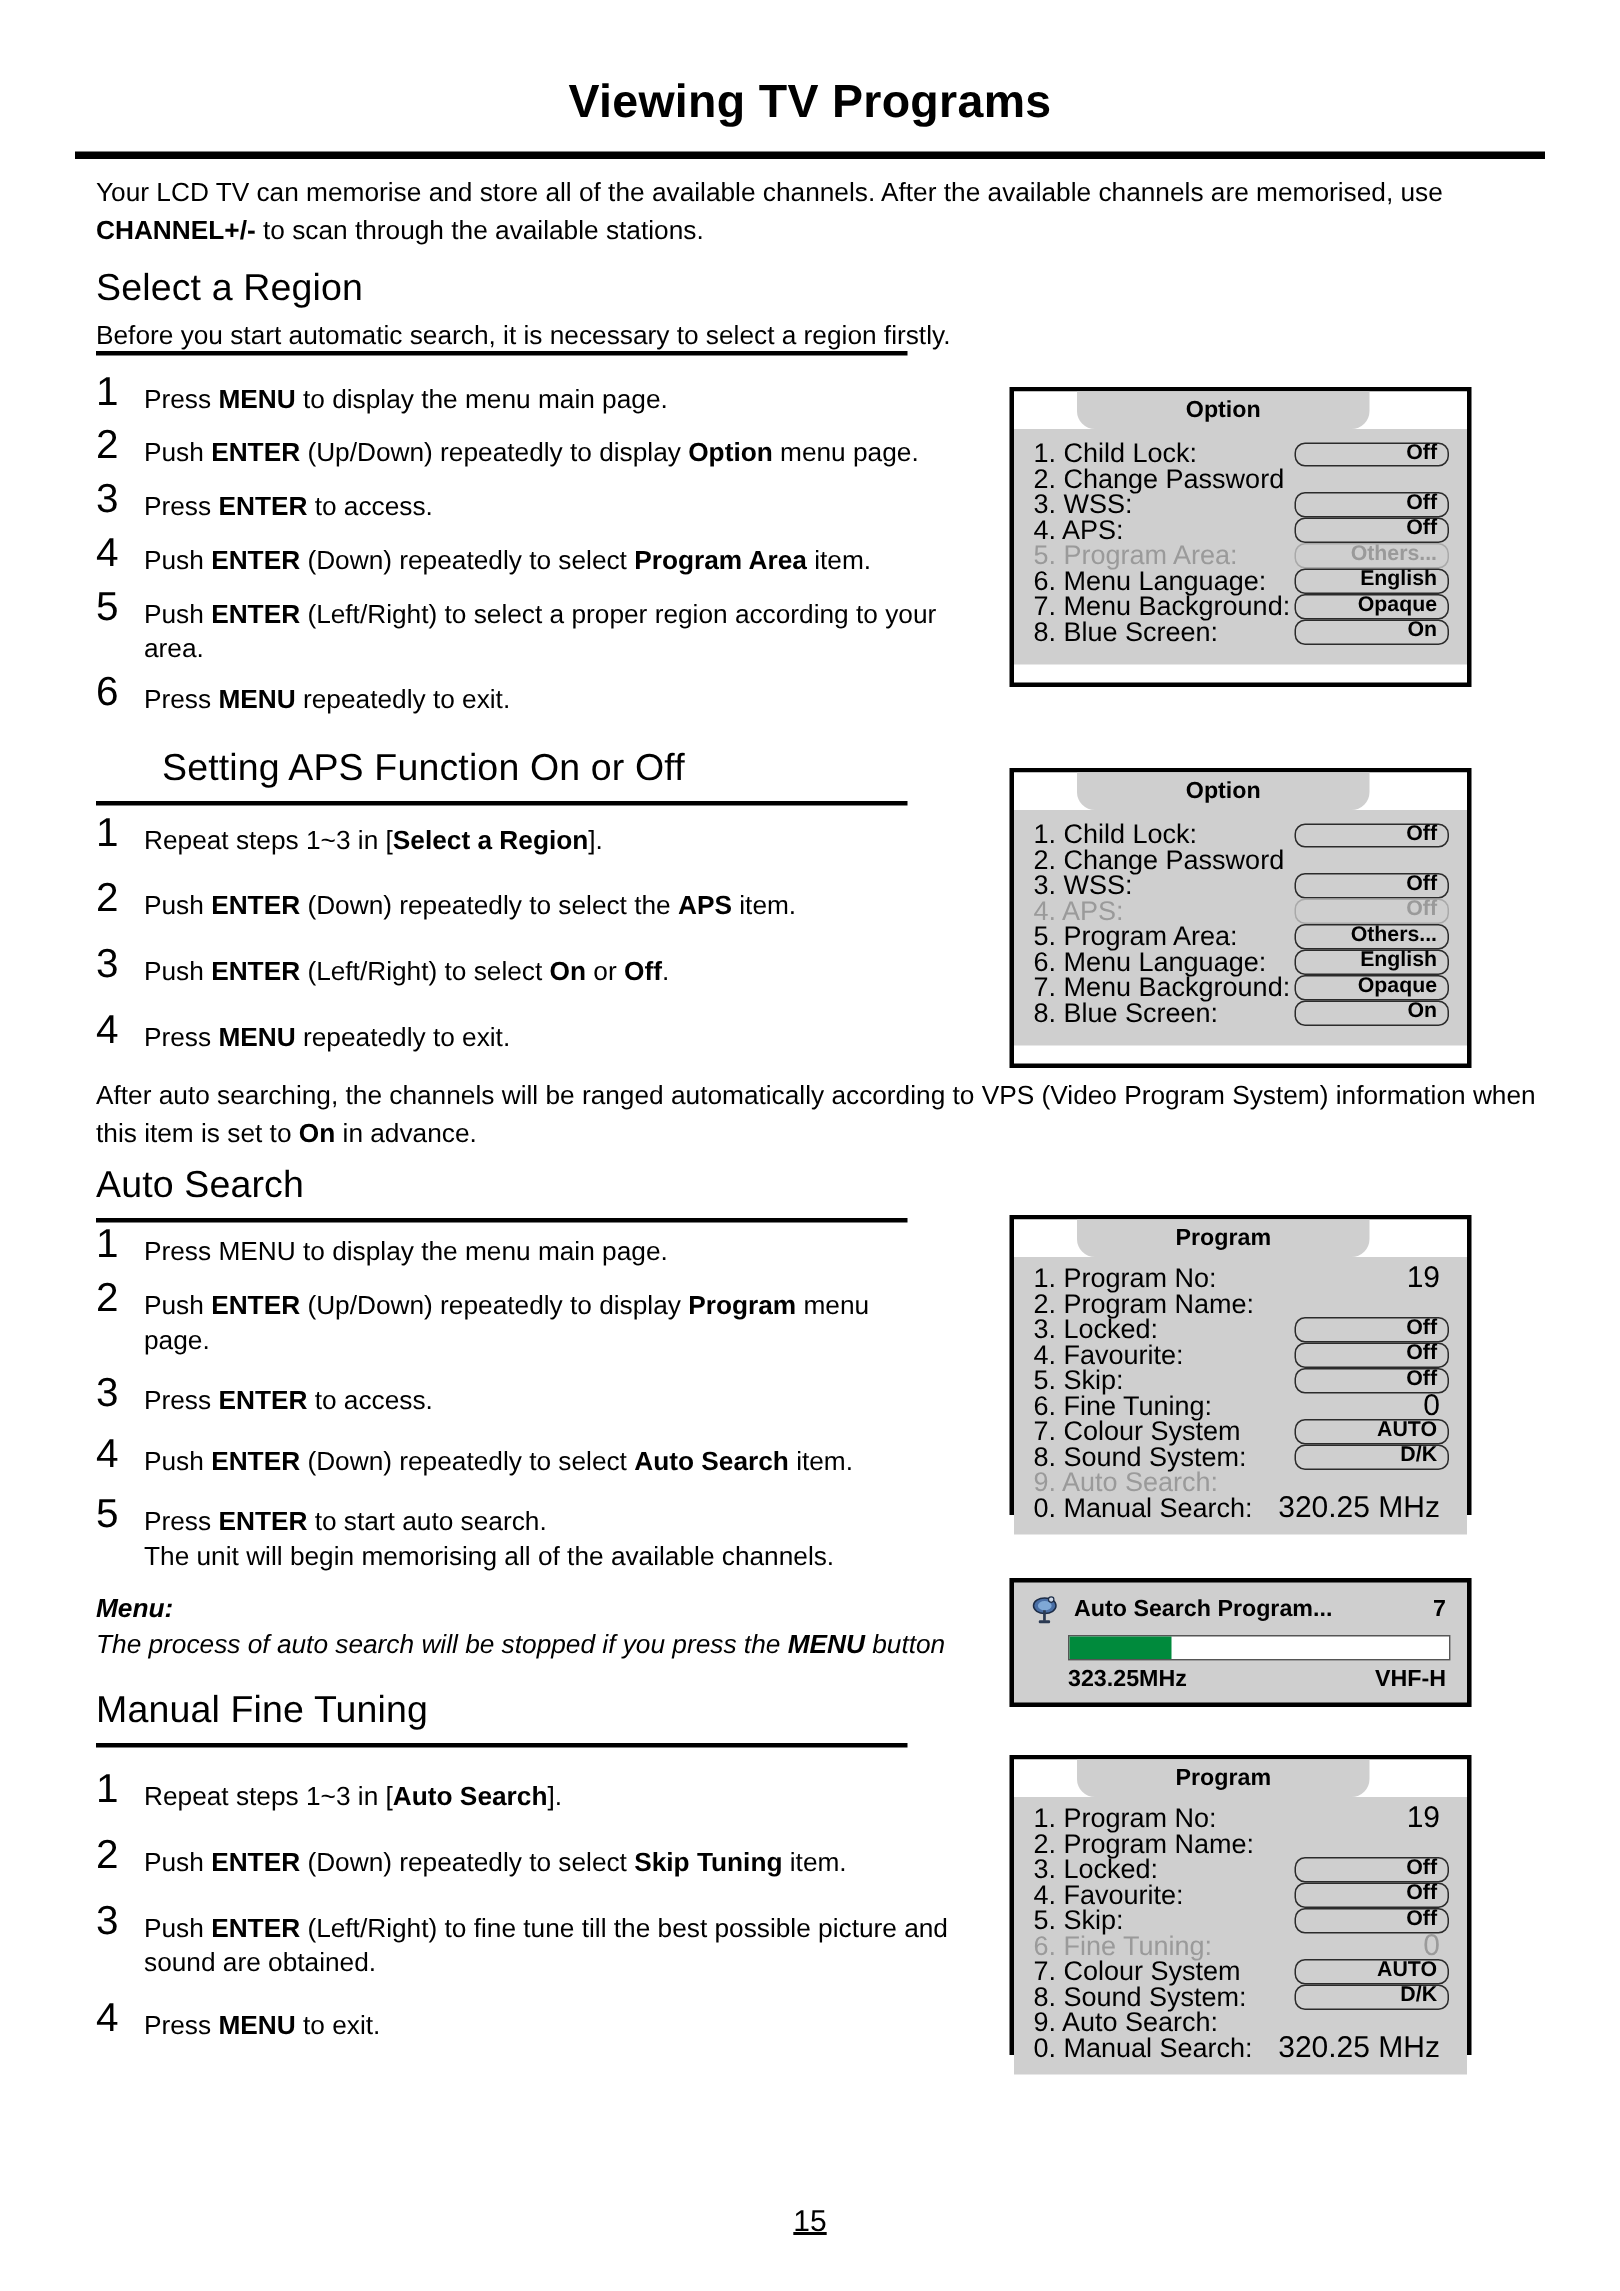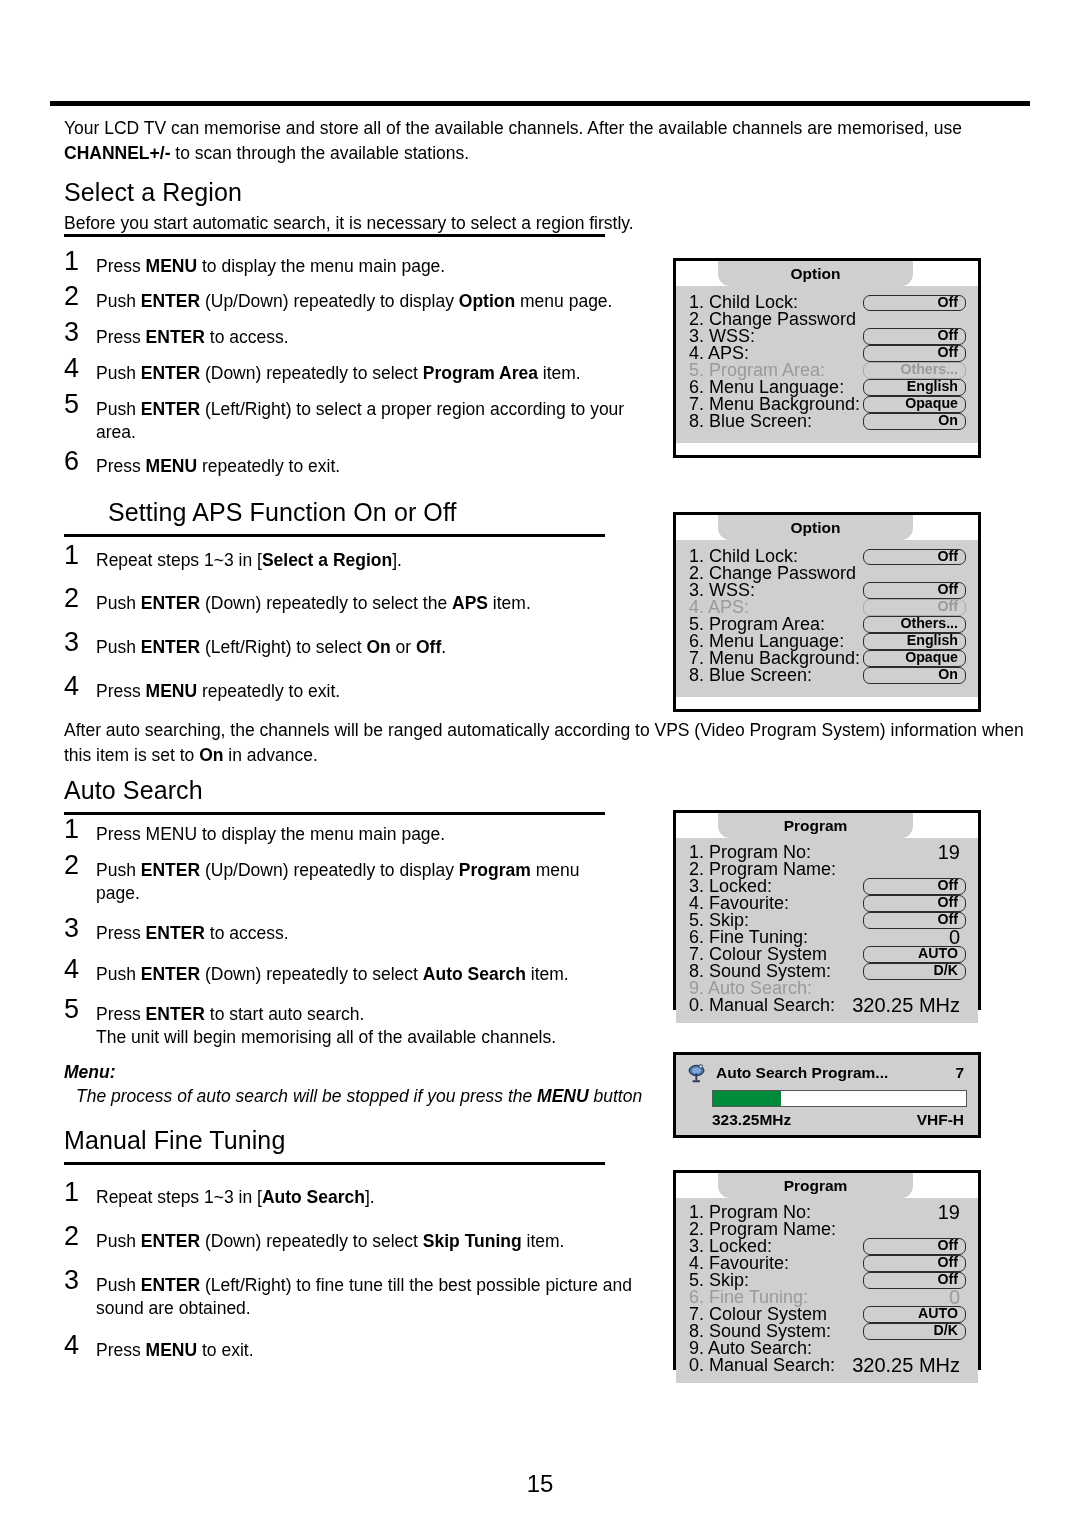--- a/index.html
+++ b/index.html
@@ -102,21 +102,20 @@
     position: absolute;
     font-size: 17.5px;
     font-weight: bold;
     font-style: italic;
   }
   .note-text {
     position: absolute;
     font-size: 17.5px;
     font-style: italic;
     line-height: 23px;
-    margin-left: 12px;
   }
   .note-text b { font-weight: bold; }
 
   
   .osd {
     position: absolute;
     box-sizing: border-box;
     border: 3px solid #000;
     background: #ffffff;
   }
@@ -249,28 +248,30 @@
     font-size: 15.5px;
     font-weight: bold;
   }
 
   
   .page-number {
     position: absolute;
     left: 0; top: 1470px;
     width: 1080px;
     text-align: center;
-    font-size: 24px;
+    font-size: 20px;
+    text-decoration: underline;
   }
 </style>
 </head>
 <body>
 
 <div class="page">
 
+  <div class="page-title">Viewing TV Programs</div>
   <div class="title-rule"></div>
 
   <div class="intro">Your LCD TV can memorise and store all of the available channels. After the available channels are memorised, use <b>CHANNEL+/-</b> to scan through the available stations.</div>
 
   <div class="sec-h" style="left:64px; top:178px;">Select a Region</div>
   <div class="sec-sub" style="left:64px; top:212px; width:600px;">Before you start automatic search, it is necessary to select a region firstly.</div>
   <div class="sec-rule" style="left:64px; top:234px; width:541px;"></div>
 
   <div class="step" style="left:64px; top:255px; width:590px;">
     <span class="num">1</span>

